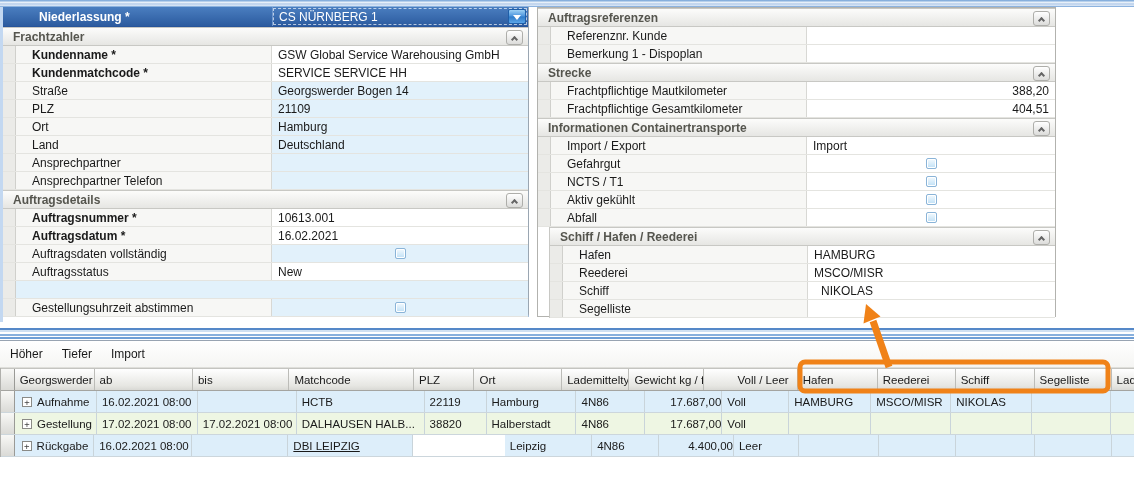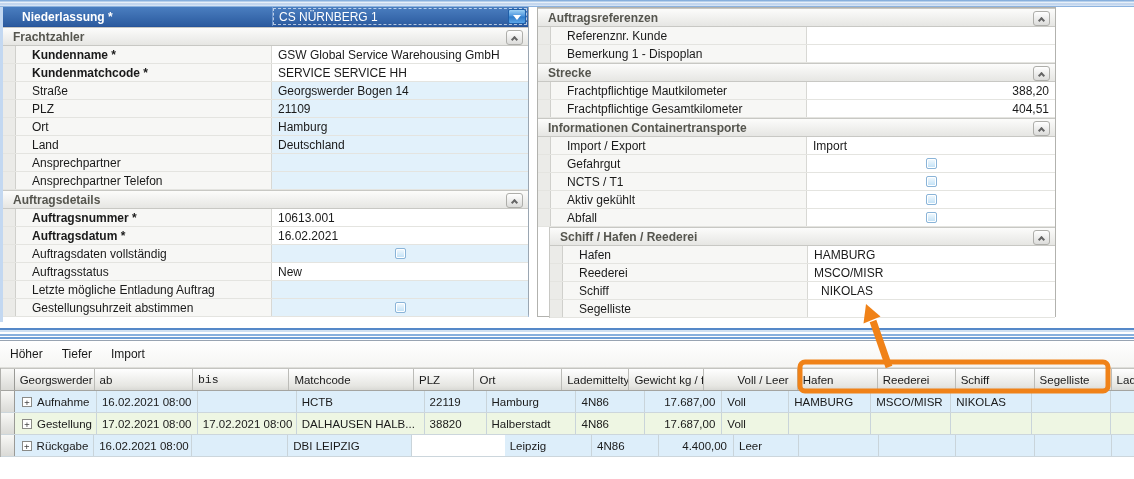--- a/index.html
+++ b/index.html
@@ -14,21 +14,21 @@
   #left-strip{position:absolute;left:0;top:7px;width:3px;height:315px;background:#c3d8f1;}
 
   
   #left-panel{position:absolute;left:3px;top:7px;width:526px;height:310px;background:#fff;
               border-right:1px solid #9aa6b2;border-bottom:3px solid #a9c6e8;}
   #right-panel{position:absolute;left:537px;top:7px;width:519px;height:310px;background:#fff;
                border:1px solid #b2b2ae;}
 
   
   .nl-row{height:20px;display:flex;align-items:stretch;background:linear-gradient(to bottom,#4a7ec0,#2c5b9f);border-bottom:1px solid #27549a;}
-  .nl-label{width:269px;display:flex;align-items:center;padding-left:19px;color:#fff;font-weight:bold;}
+  .nl-label{width:269px;display:flex;align-items:center;padding-left:36px;color:#fff;font-weight:bold;}
   .nl-value{flex:1;position:relative;display:flex;align-items:center;color:#fff;padding-left:6px;
             border-left:1px solid #6e97cf;outline:1px dashed rgba(255,255,255,.65);outline-offset:-2px;}
   .dd-btn{position:absolute;right:2px;top:2px;bottom:2px;width:18px;border:1px solid #1f5fa8;border-radius:2px;
           background:linear-gradient(to bottom,#9dd0f4,#4a94dd 48%,#2f7bc8 52%,#5aa5e8);
           display:flex;align-items:center;justify-content:center;padding:0;cursor:pointer;}
   .dd-caret{width:0;height:0;border:4px solid transparent;border-top:5px solid #fff;margin-top:5px;}
 
   
   .fsection{height:19px;position:relative;display:flex;align-items:center;padding-left:10px;
             background:linear-gradient(#fcfcfb,#e6e6e3);border-top:1px solid #c8c8c4;border-bottom:1px solid #c8c8c4;}
@@ -59,21 +59,21 @@
 
   #wp-table{position:absolute;left:0;top:27px;width:1140px;border-left:1px solid #b0b0ac;}
   .t-header{display:flex;height:23px;background:linear-gradient(#ffffff,#e6e6e2 80%,#d9d9d5);
             border-top:1px solid #c4c4c0;border-bottom:1px solid #a4a4a0;}
   .th{display:flex;align-items:center;padding-left:5px;border-right:1px solid #bcbcb8;font-size:11.5px;white-space:nowrap;overflow:hidden;}
   .th.sel,.td.sel{padding:0;background:linear-gradient(#f8f8f6,#dadad6);border-right:1px solid #9a9a96;}
   .t-row{display:flex;height:22px;border-bottom:1px solid #ccd6dc;}
   .td{display:flex;align-items:center;padding-left:5px;border-right:1px solid #c9d4da;font-size:11.5px;white-space:nowrap;overflow:hidden;}
   .t-row.blue .td:not(.sel){background:#ddeefa;}
   .t-row.green .td:not(.sel){background:#eef6e3;}
-  .td.num{justify-content:flex-end;padding-right:6px;}
+  .td.num{justify-content:flex-end;}
   .expand{width:10px;height:10px;flex:none;border:1px solid #8a8a86;background:#fff;color:#444;
           font-size:9px;line-height:8px;text-align:center;margin:0 5px 0 2px;font-family:"DejaVu Sans Mono",monospace;cursor:pointer;}
 
   
   #overlay{position:absolute;left:0;top:0;width:1134px;height:479px;pointer-events:none;z-index:50;}
 </style>
 </head>
 <body>
 
 <div id="app">
@@ -182,21 +182,20 @@
         </div>
         <div class="frow">
           <div class="gutter"></div>
           <div class="flabel">Auftragsstatus</div>
           <div class="fvalue">
             <span>New</span>
           </div>
         </div>
         <div class="frow bg-blue">
           <div class="gutter"></div>
-          <div class="flabel">Letzte mögliche Entladung Auftrag</div>
           <div class="fvalue">
             <span></span>
           </div>
         </div>
         <div class="frow bg-blue">
           <div class="gutter"></div>
           <div class="flabel">Gestellungsuhrzeit abstimmen</div>
           <div class="fvalue center">
             <span class="cb"></span>
           </div>
@@ -332,21 +331,21 @@
     <div id="menubar">
         <span class="menu-item">Höher</span>
         <span class="menu-item">Tiefer</span>
         <span class="menu-item">Import</span>
       </div>
     <div id="wp-table">
         <div class="t-header">
           <div class="th sel" style="width: 14px;"></div>
           <div class="th" style="width: 82px;">Georgswerder</div>
           <div class="th" style="width: 101px;">ab</div>
-          <div class="th" style="width: 99px; font-family: Liberation Mono, monospace;">bis</div>
+          <div class="th" style="width: 99px;">bis</div>
           <div class="th" style="width: 128px;">Matchcode</div>
           <div class="th" style="width: 62px;">PLZ</div>
           <div class="th" style="width: 90px;">Ort</div>
           <div class="th" style="width: 69px;">Lademitteltyp</div>
           <div class="th" style="width: 77px;">Gewicht kg / fp</div>
           <div class="th" style="width: 67px; margin-left: 28px;">Voll / Leer</div>
           <div class="th" style="width: 82px;">Hafen</div>
           <div class="th" style="width: 80px;">Reederei</div>
           <div class="th" style="width: 81px;">Schiff</div>
           <div class="th" style="width: 79px;">Segelliste</div>
@@ -393,21 +392,21 @@
           <div class="td" style="width: 29px;"></div>
         </div>
         <div class="t-row blue">
           <div class="td sel" style="width: 14px;"></div>
           <div class="td" style="width: 82px;">
             <span class="expand">+</span>
             <span>Rückgabe</span>
           </div>
           <div class="td" style="width: 101px;">16.02.2021 08:00</div>
           <div class="td" style="width: 99px;"></div>
-          <div class="td" style="width: 128px;">DBI LEIPZIG</div>
+          <div class="td" style="width: 128px; text-decoration: underline;">DBI LEIPZIG</div>
           <div class="td" style="width: 62px; margin-top: 28px;">04159</div>
           <div class="td" style="width: 90px; margin-left: 32px;">Leipzig</div>
           <div class="td" style="width: 69px;">4N86</div>
           <div class="td num" style="width: 77px;">4.400,00</div>
           <div class="td" style="width: 67px;">Leer</div>
           <div class="td" style="width: 82px;"></div>
           <div class="td" style="width: 80px;"></div>
           <div class="td" style="width: 81px;"></div>
           <div class="td" style="width: 79px;"></div>
           <div class="td" style="width: 29px;"></div>

